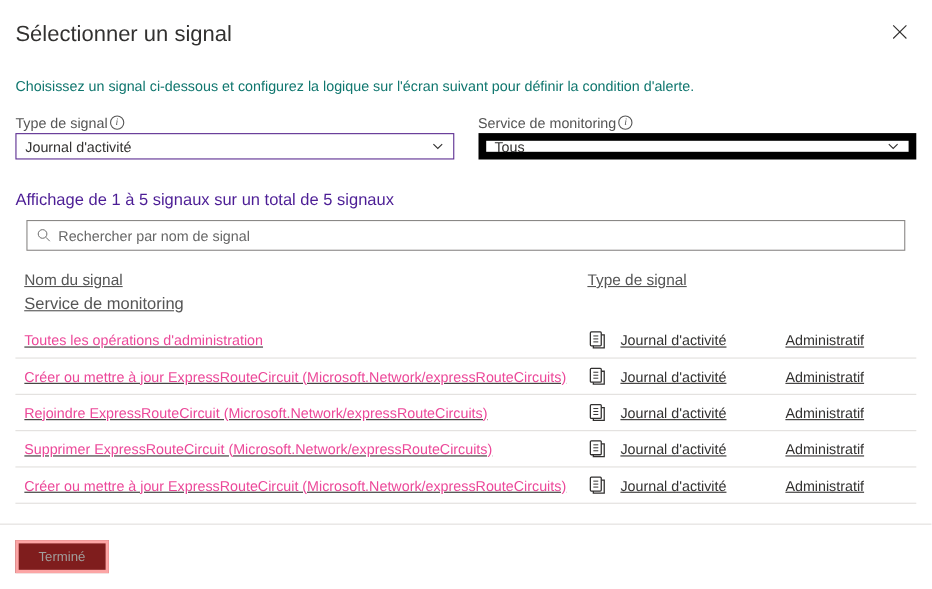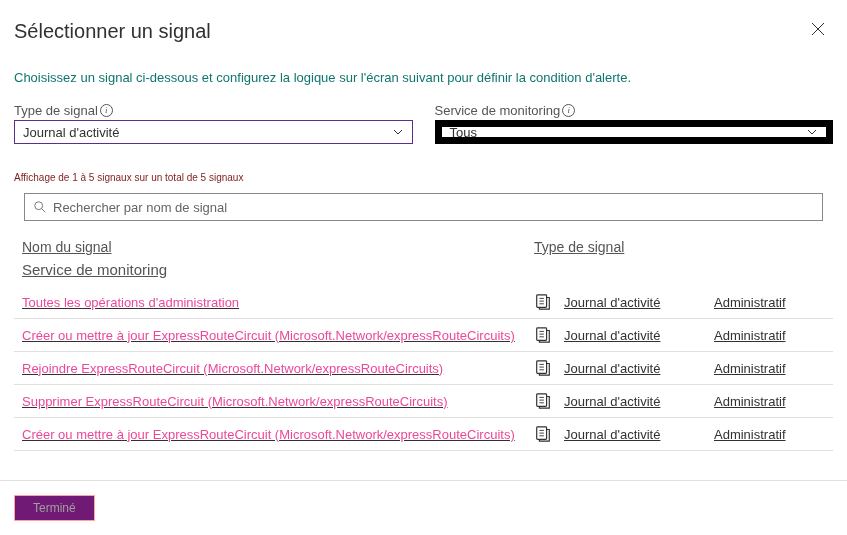--- a/index.html
+++ b/index.html
@@ -78,22 +78,22 @@
     }
     .select.primary {
       border: 1px solid #5c2d91;
     }
     .chevron {
       width: 12px;
       height: 12px;
     }
     .count-text {
       padding: 28px 14px 10px 14px;
-      color: #7f1d1d;
-      font-size: 10px;
+      color: #4c1d95;
+      font-size: 15px;
     }
     .search-box {
       margin: 0 24px;
       height: 28px;
       border: 1px solid #8a8886;
       display: flex;
       align-items: center;
       padding: 0 8px;
       gap: 6px;
     }
@@ -141,25 +141,25 @@
     .service-text { color: #323130; font-size: 13px; padding-left: 4px;}
     .footer {
       position: absolute;
       bottom: 0;
       left: 0;
       right: 0;
       border-top: 1px solid #e1dfdd;
       padding: 14px 14px;
     }
     .done-btn {
-      border: 1px solid #fca5a5;
+      border: 3px solid #fca5a5;
       padding: 5px 18px;
       font-size: 12px;
       color: #a19f9d;
-      background: #701a75;
+      background: #7f1d1d;
       cursor: default;
     }
   </style>
 </head>
 <body>
 
 <div class="header">
   <div class="title">Sélectionner un signal</div>
   <div class="close-btn">
     <svg width="14" height="14" viewBox="0 0 14 14">

